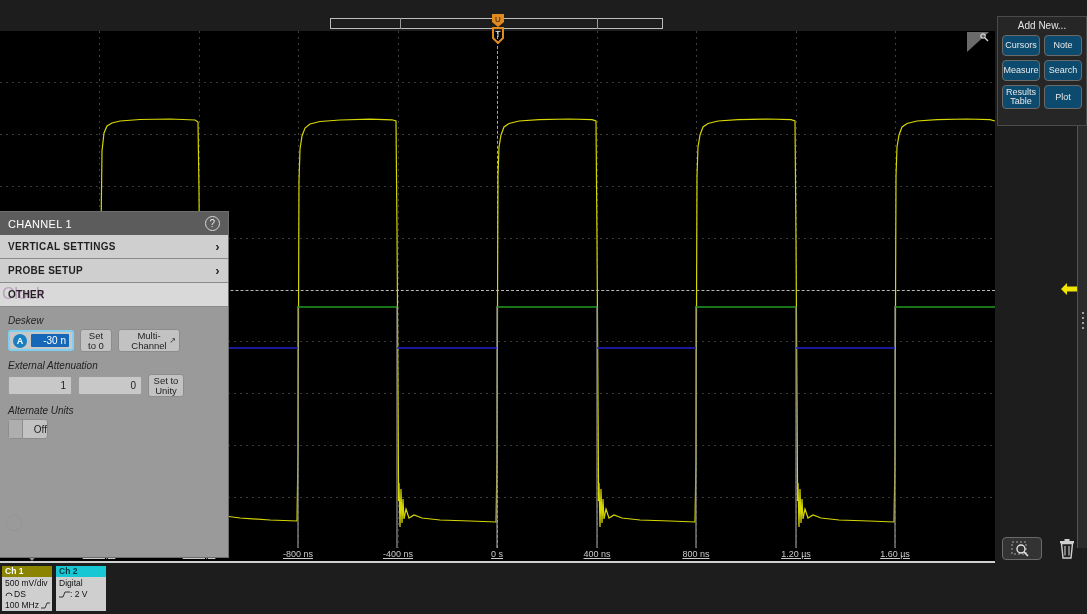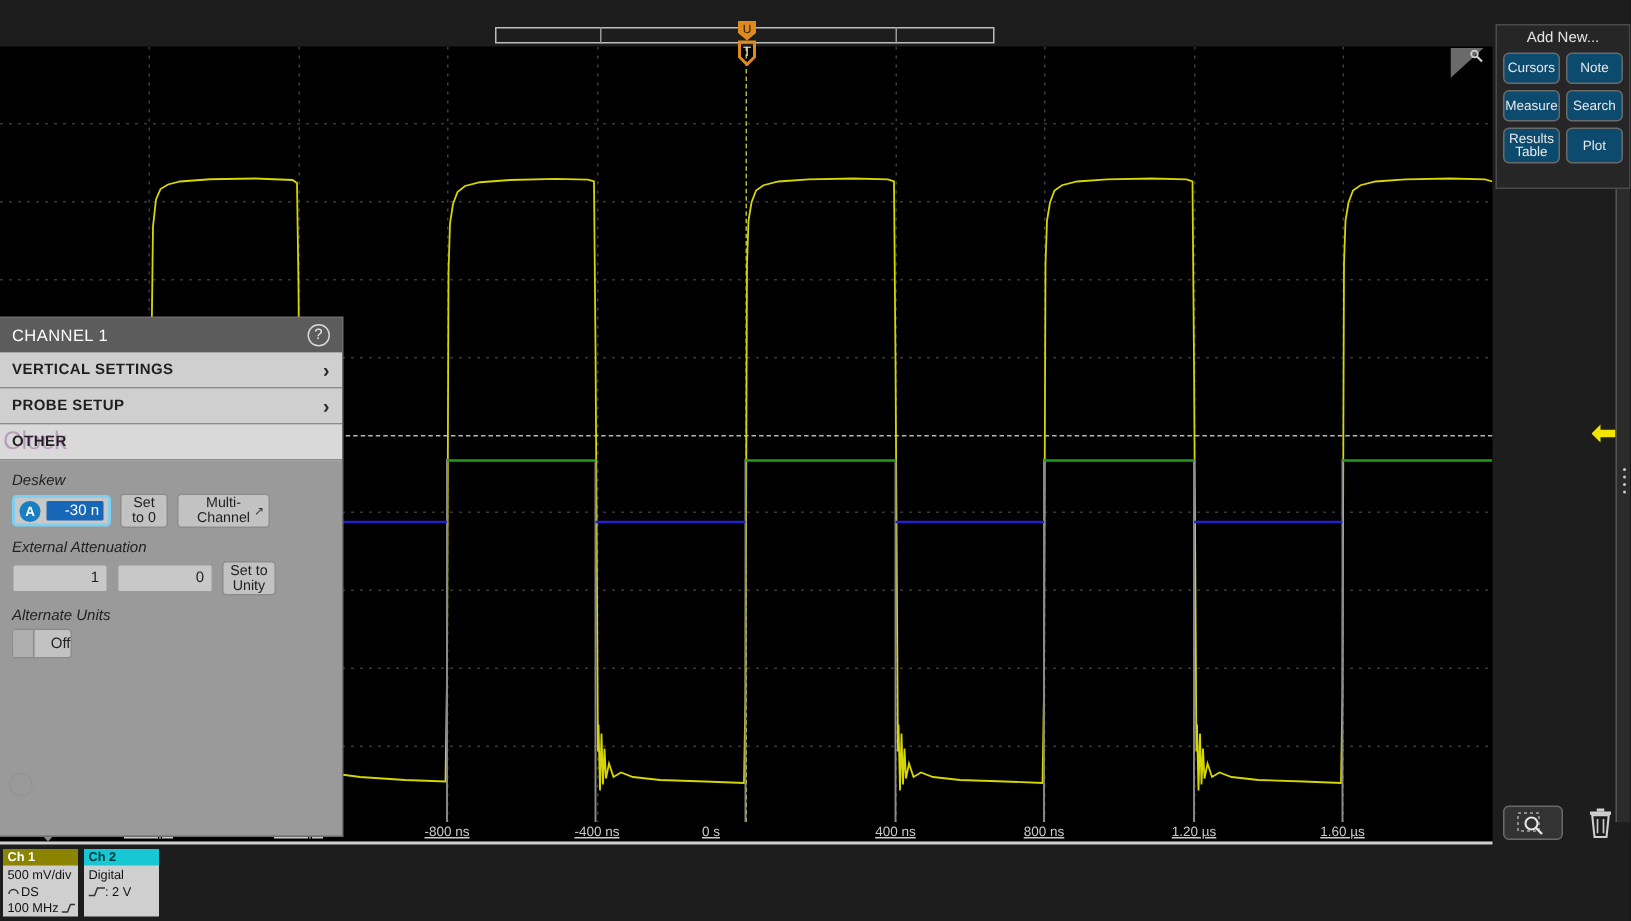--- a/index.html
+++ b/index.html
@@ -324,21 +324,21 @@
     <svg width="16" height="14" viewBox="0 0 16 14">
       <polygon points="0,7 6,1 6,4.5 16,4.5 16,9.5 6,9.5 6,13" fill="#f2e600"></polygon>
     </svg>
   </div>
 
   <div class="timeaxis">
     <span class="tl" style="left:99px">-1.60 µs</span>
     <span class="tl" style="left:199px">-1.20 µs</span>
     <span class="tl" style="left:298px">-800 ns</span>
     <span class="tl" style="left:398px">-400 ns</span>
-    <span class="tl" style="left:474px">0 s</span>
+    <span class="tl" style="left:497px">0 s</span>
     <span class="tl" style="left:597px">400 ns</span>
     <span class="tl" style="left:696px">800 ns</span>
     <span class="tl" style="left:796px">1.20 µs</span>
     <span class="tl" style="left:895px">1.60 µs</span>
   </div>
   <div class="hpos-bar"></div>
   <div class="hpos-handle">
     <svg width="24" height="14" viewBox="0 0 24 14">
       <polygon points="0,0 24,0 12,13" fill="#8d8d8d"></polygon>
     </svg>

